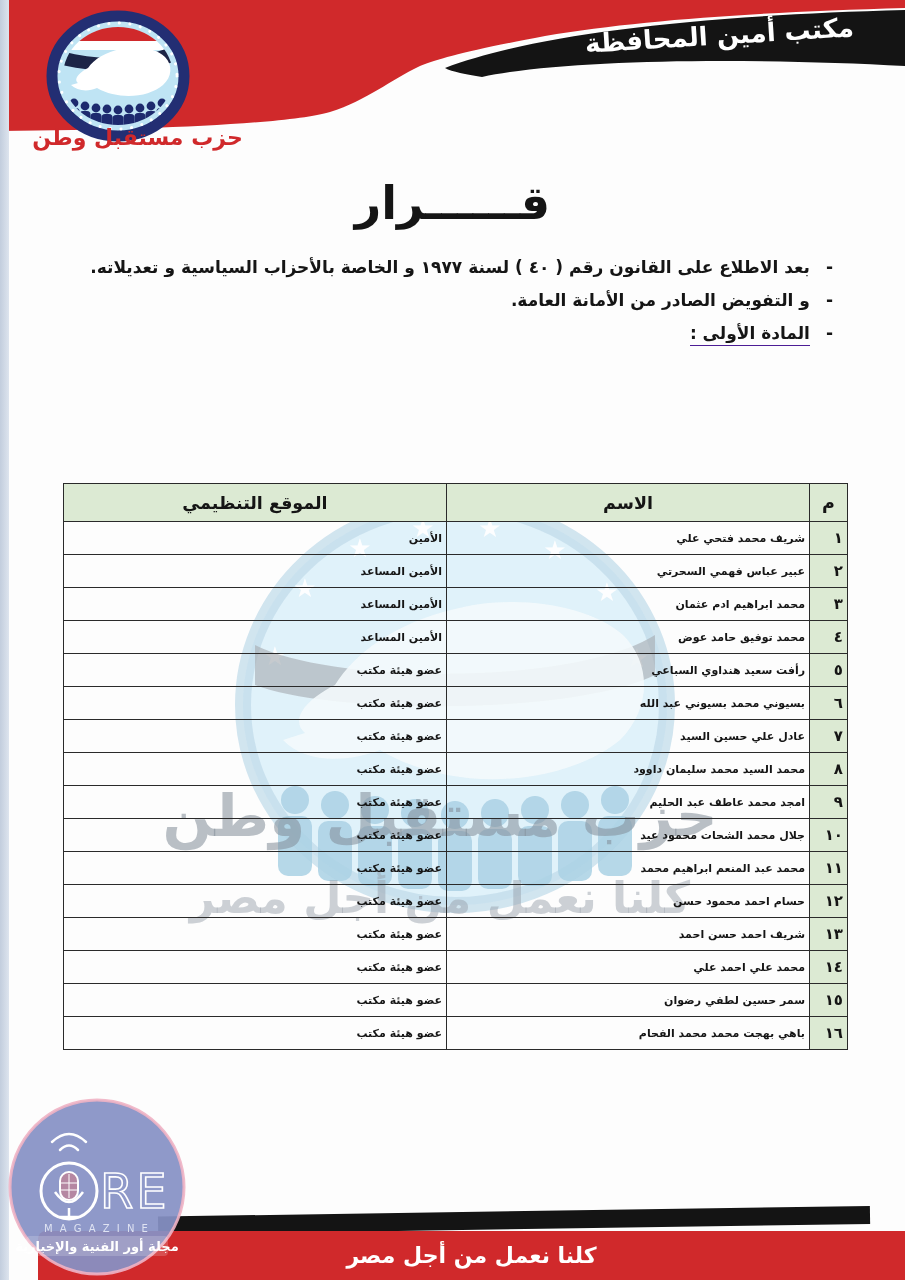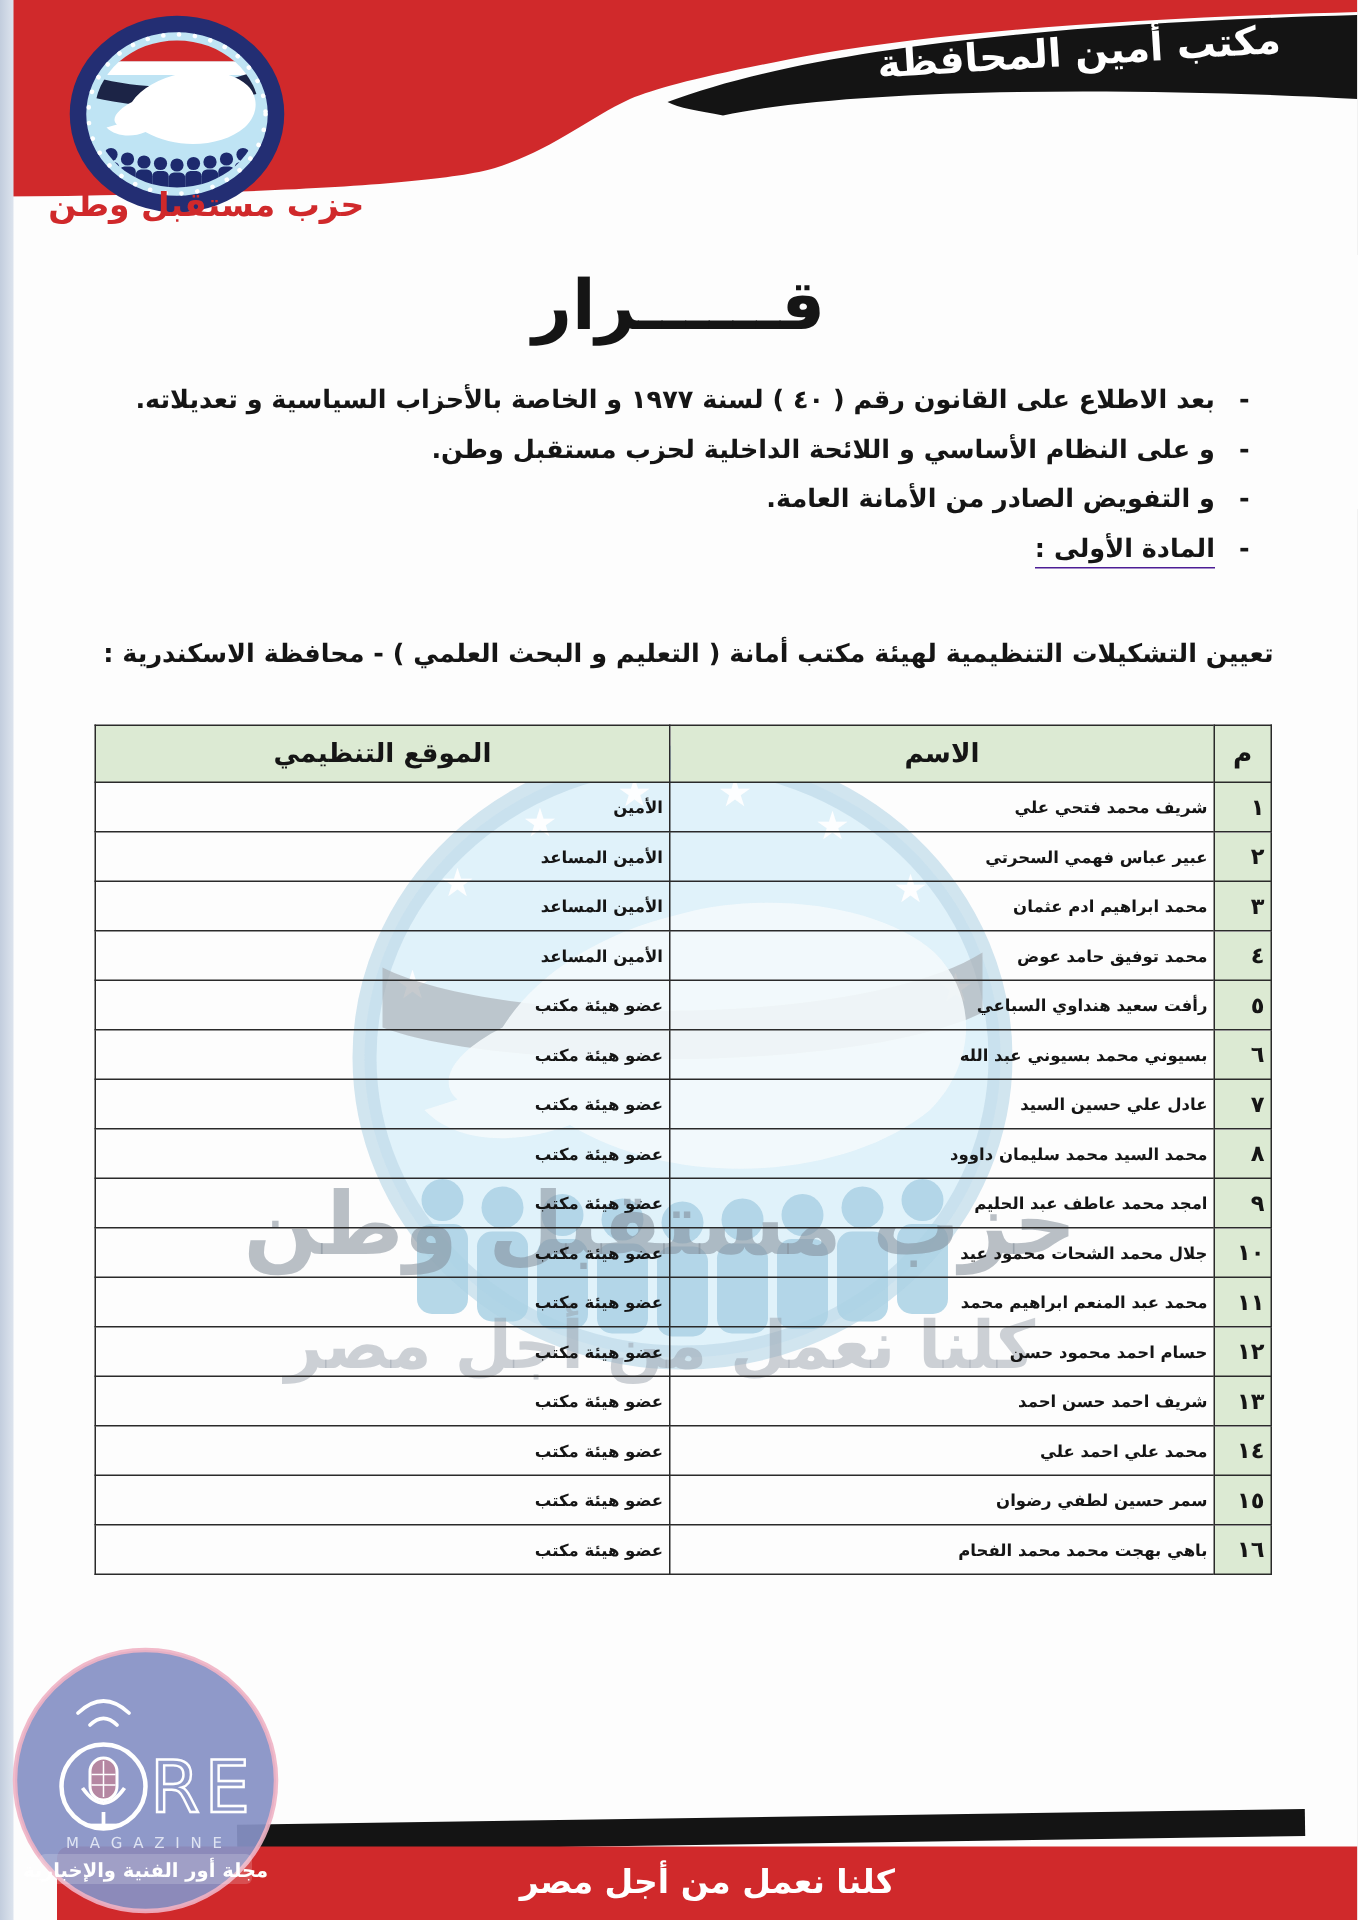--- a/index.html
+++ b/index.html
@@ -198,26 +198,24 @@
       </g>
     </svg>
     <div class="office-label">مكتب أمين المحافظة</div>
     <div class="party-name" style="color:#d0292b">حزب مستقبل وطن</div>
   </div>
 
   <div class="title">قــــــرار</div>
 
   <ul class="preamble">
     <li><span class="dash">-</span><span>بعد الاطلاع على القانون رقم ( ٤٠ ) لسنة ١٩٧٧ و الخاصة بالأحزاب السياسية و تعديلاته.</span></li>
-    <li><span class="dash">-</span><span>و على النظام الأساسي و اللائحة الداخلية لحزب مستقبل وطن.</span></li>
     <li><span class="dash">-</span><span>و التفويض الصادر من الأمانة العامة.</span></li>
     <li class="article"><span class="dash">-</span><span class="article-heading">المادة الأولى :</span></li>
   </ul>
 
-  <div class="appointment">تعيين التشكيلات التنظيمية لهيئة مكتب أمانة ( التعليم و البحث العلمي ) - محافظة الاسكندرية :</div>
 
   <table class="decree-table">
     <colgroup>
         <col style="width:38px">
         <col style="width:363px">
         <col style="width:383px">
       </colgroup>
     <thead>
       <tr>
         <th>م</th>

